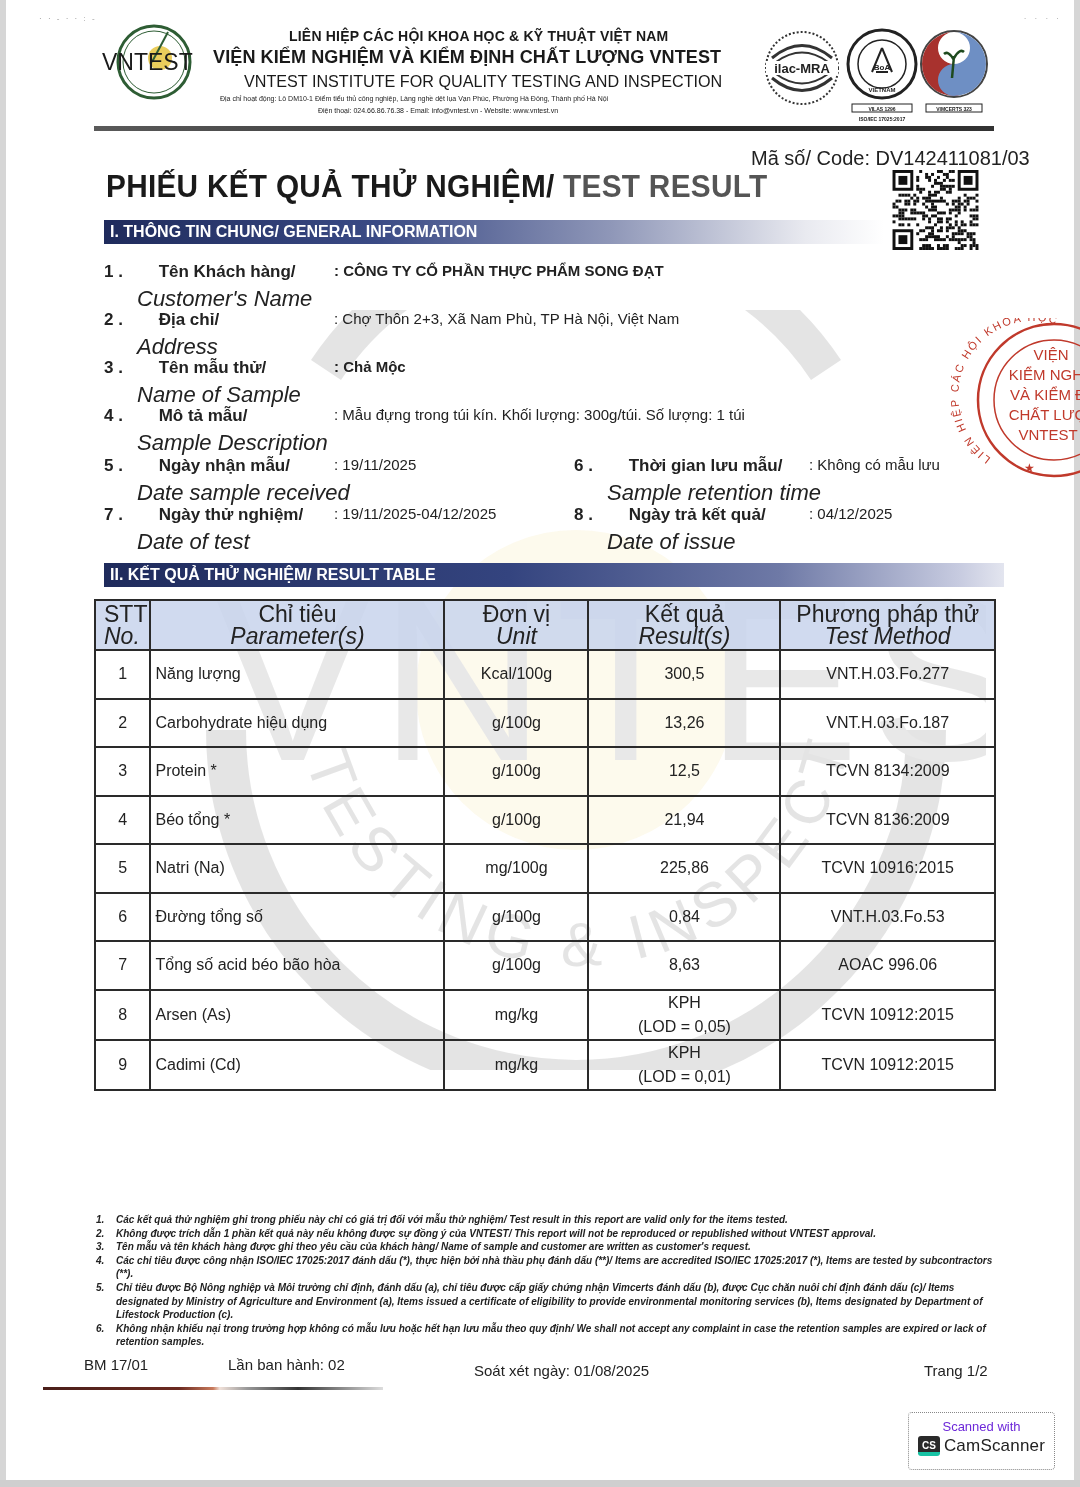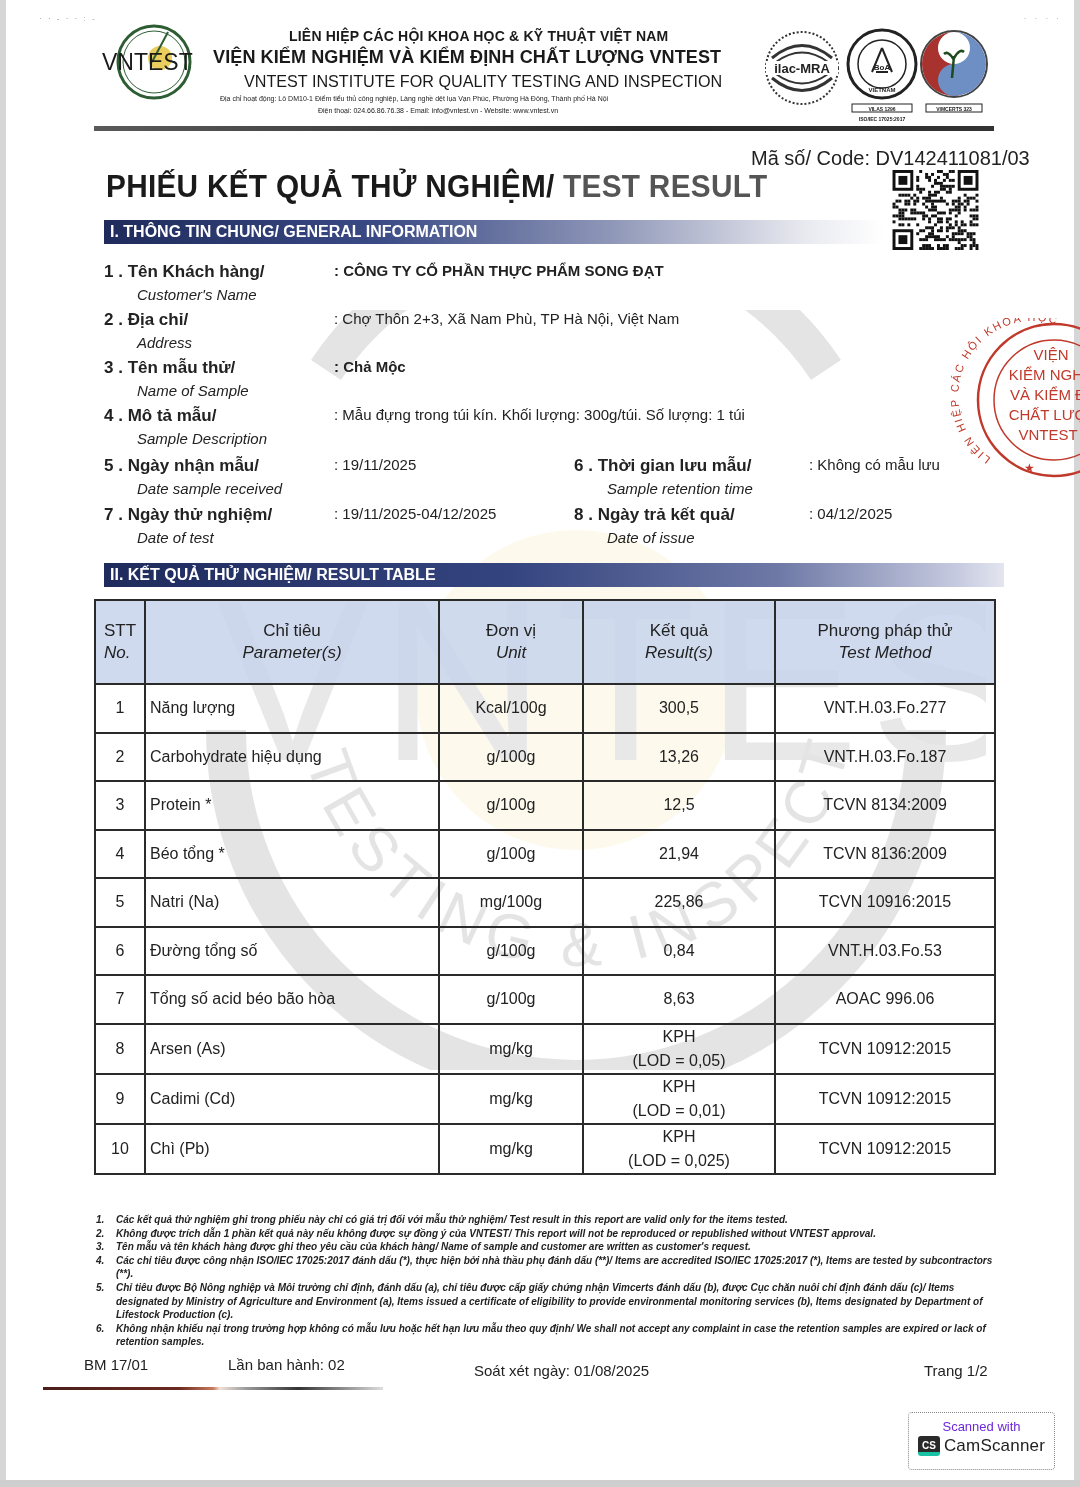--- a/index.html
+++ b/index.html
@@ -36,38 +36,38 @@
     position: absolute; left: 98px; height: 24px; color: #fff; font-size: 16px; font-weight: bold;
     padding-left: 6px; line-height: 24px; white-space: nowrap;
     background: linear-gradient(90deg, #1f2b5c 0%, #3a4a85 35%, #8f97b8 65%, #e9eaf0 90%, #ffffff 100%);
   }
   .sec1 { top: 220px; width: 780px; }
   .sec2 { top: 563px; width: 900px; background: linear-gradient(90deg, #1f2b5c 0%, #34447f 45%, #6e79a6 75%, #c7cbe0 95%, #e3e5ef 100%); }
 
   
   .info-row { position: absolute; font-size: 17px; white-space: nowrap; }
   .info-num { font-weight: bold; }
-  .info-vi { font-weight: bold; }
-  .info-en { position: absolute; font-size: 15px; font-style: italic; white-space: nowrap; }
+  .info-vi { font-weight: bold; margin-left: 31px; }
+  .info-en { position: absolute; font-size: 22px; font-style: italic; white-space: nowrap; }
   .info-val { position: absolute; font-size: 15px; white-space: nowrap; }
   .info-val.bold { font-weight: bold; }
 
   
   .watermark { position: absolute; left: 160px; top: 310px; width: 820px; height: 760px; opacity: 0.22; pointer-events: none; }
 
   
   .stamp { position: absolute; left: 930px; top: 318px; width: 150px; height: 166px; overflow: hidden; }
 
   
   table.results {
     position: absolute; left: 88px; top: 599px; width: 902px; border-collapse: collapse;
     font-size: 16px; color: #222;
   }
   table.results th, table.results td { border: 2px solid #2a2a2a; }
-  table.results thead th { background: rgba(200,212,236,0.85); font-weight: normal; font-size: 17px; line-height: 22px; padding: 19px 2px; margin-left: 40px; }
+  table.results thead th { background: rgba(200,212,236,0.85); font-weight: normal; font-size: 23px; line-height: 22px; padding: 2px 2px; margin-left: 40px; }
   table.results thead th .hi { font-style: italic; }
   table.results tbody td { height: 48.5px; vertical-align: middle; background: transparent; }
   table.results td.c-no { text-align: center; width: 50px; }
   table.results td.c-param { text-align: left; padding-left: 4px; width: 294px; }
   table.results td.c-unit { text-align: center; width: 144px; }
   table.results td.c-result { text-align: center; width: 192px; line-height: 24px; }
   table.results td.c-method { text-align: center; }
   .th-no { width: 50px; text-align: left; padding-left: 8px !important; }
 
   
@@ -566,30 +566,20 @@
         <tr>
           <td class="c-no">9</td>
           <td class="c-param">Cadimi (Cd)</td>
           <td class="c-unit">mg/kg</td>
           <td class="c-result">
             <div>KPH</div>
             <div>(LOD = 0,01)</div>
           </td>
           <td class="c-method">TCVN 10912:2015</td>
         </tr>
-        <tr>
-          <td class="c-no">10</td>
-          <td class="c-param">Chì (Pb)</td>
-          <td class="c-unit">mg/kg</td>
-          <td class="c-result">
-            <div>KPH</div>
-            <div>(LOD = 0,025)</div>
-          </td>
-          <td class="c-method">TCVN 10912:2015</td>
-        </tr>
       </tbody>
   </table>
 
   <div class="notes" id="notes">
       <div class="note">
         <span class="n">1.</span>
         <span>Các kết quả thử nghiệm ghi trong phiếu này chỉ có giá trị đối với mẫu thử nghiệm/ Test result in this report are valid only for the items tested.</span>
       </div>
       <div class="note">
         <span class="n">2.</span>

